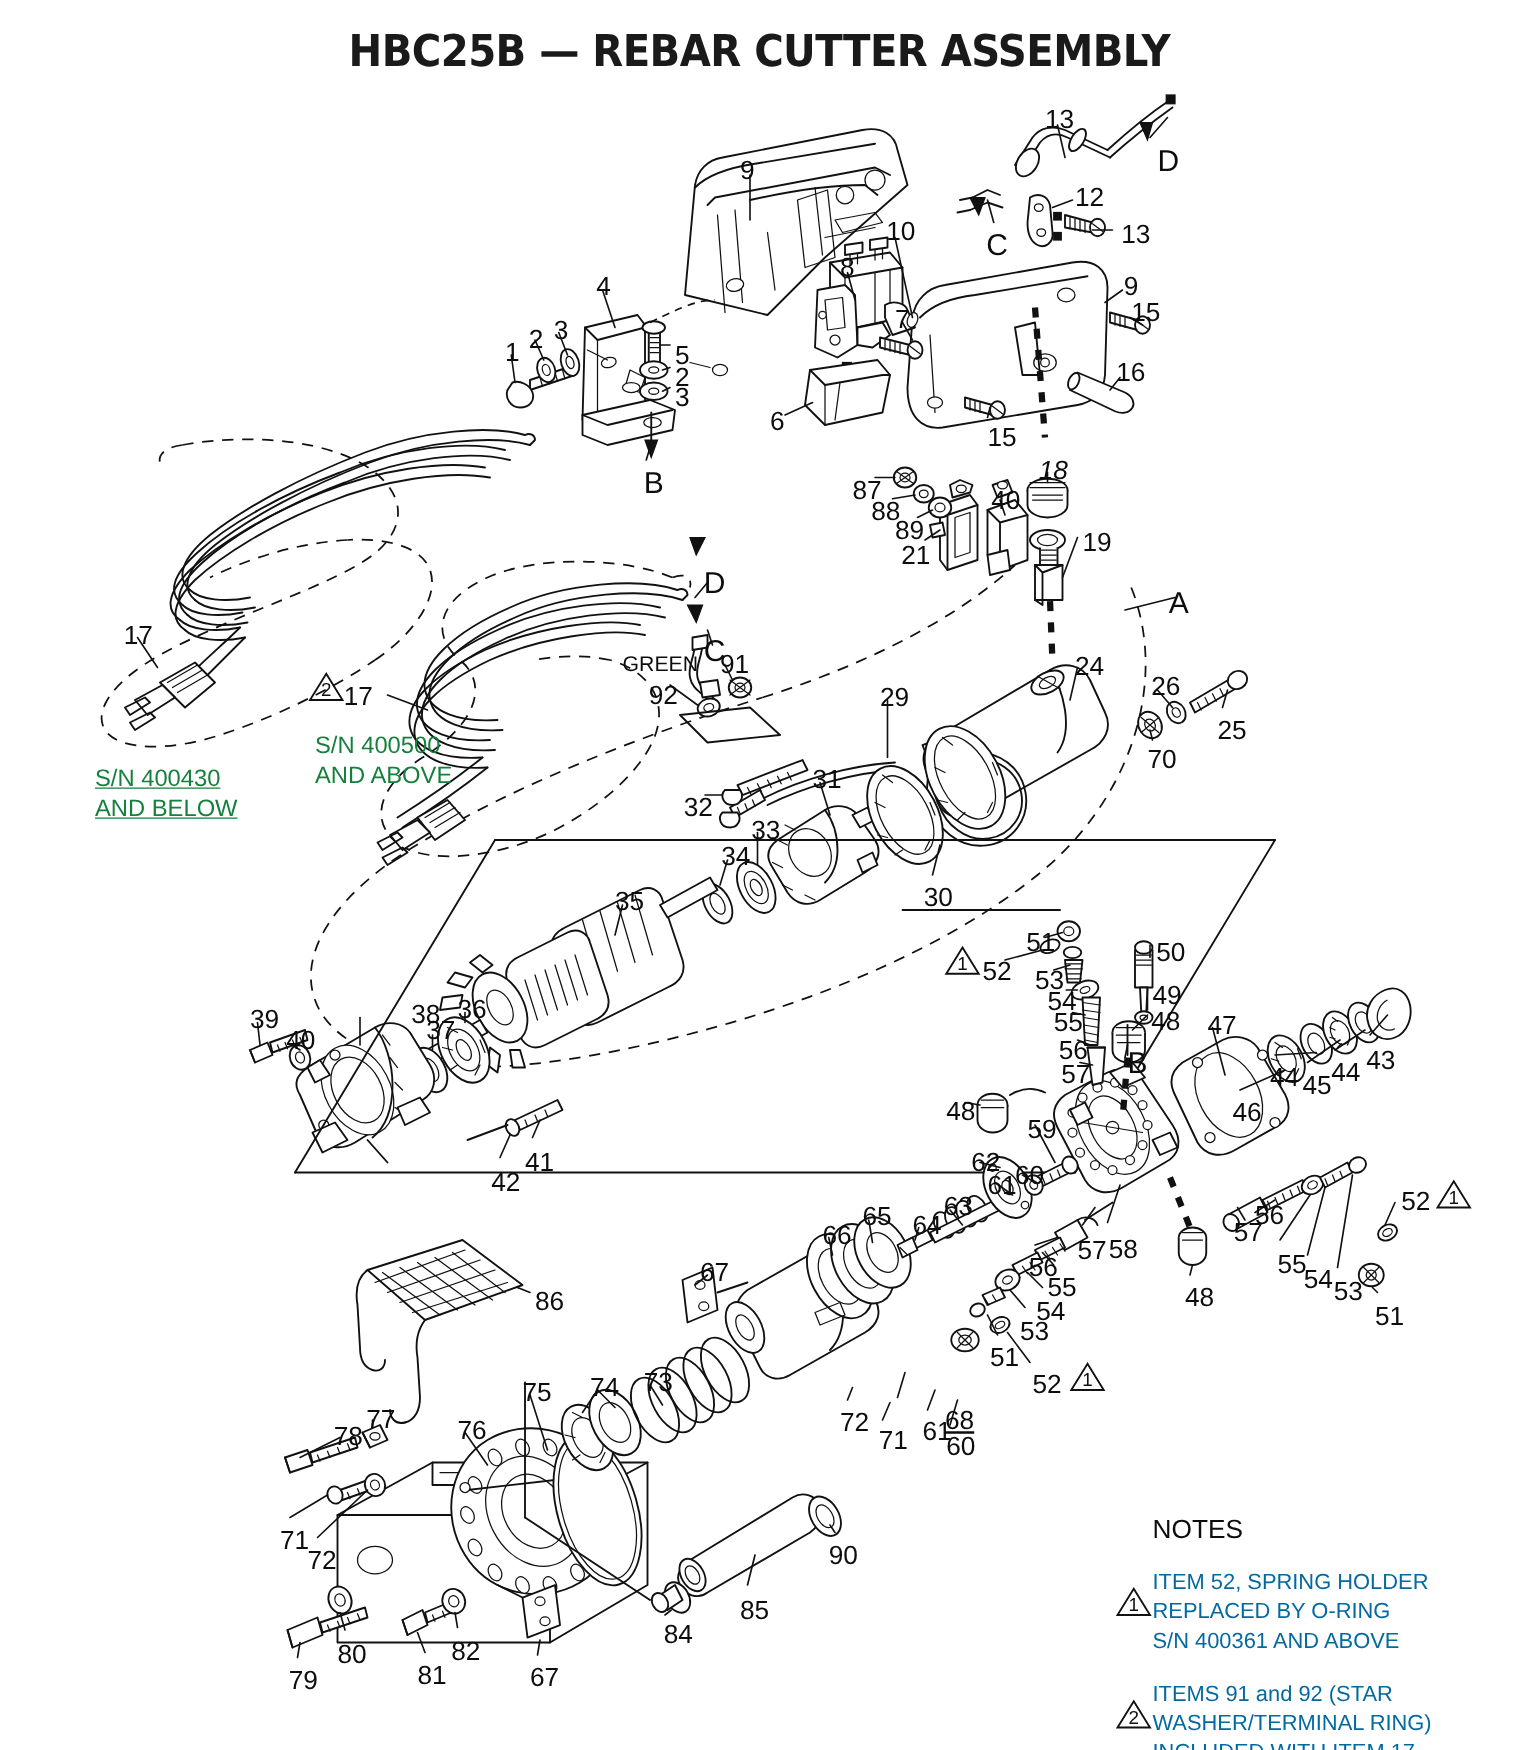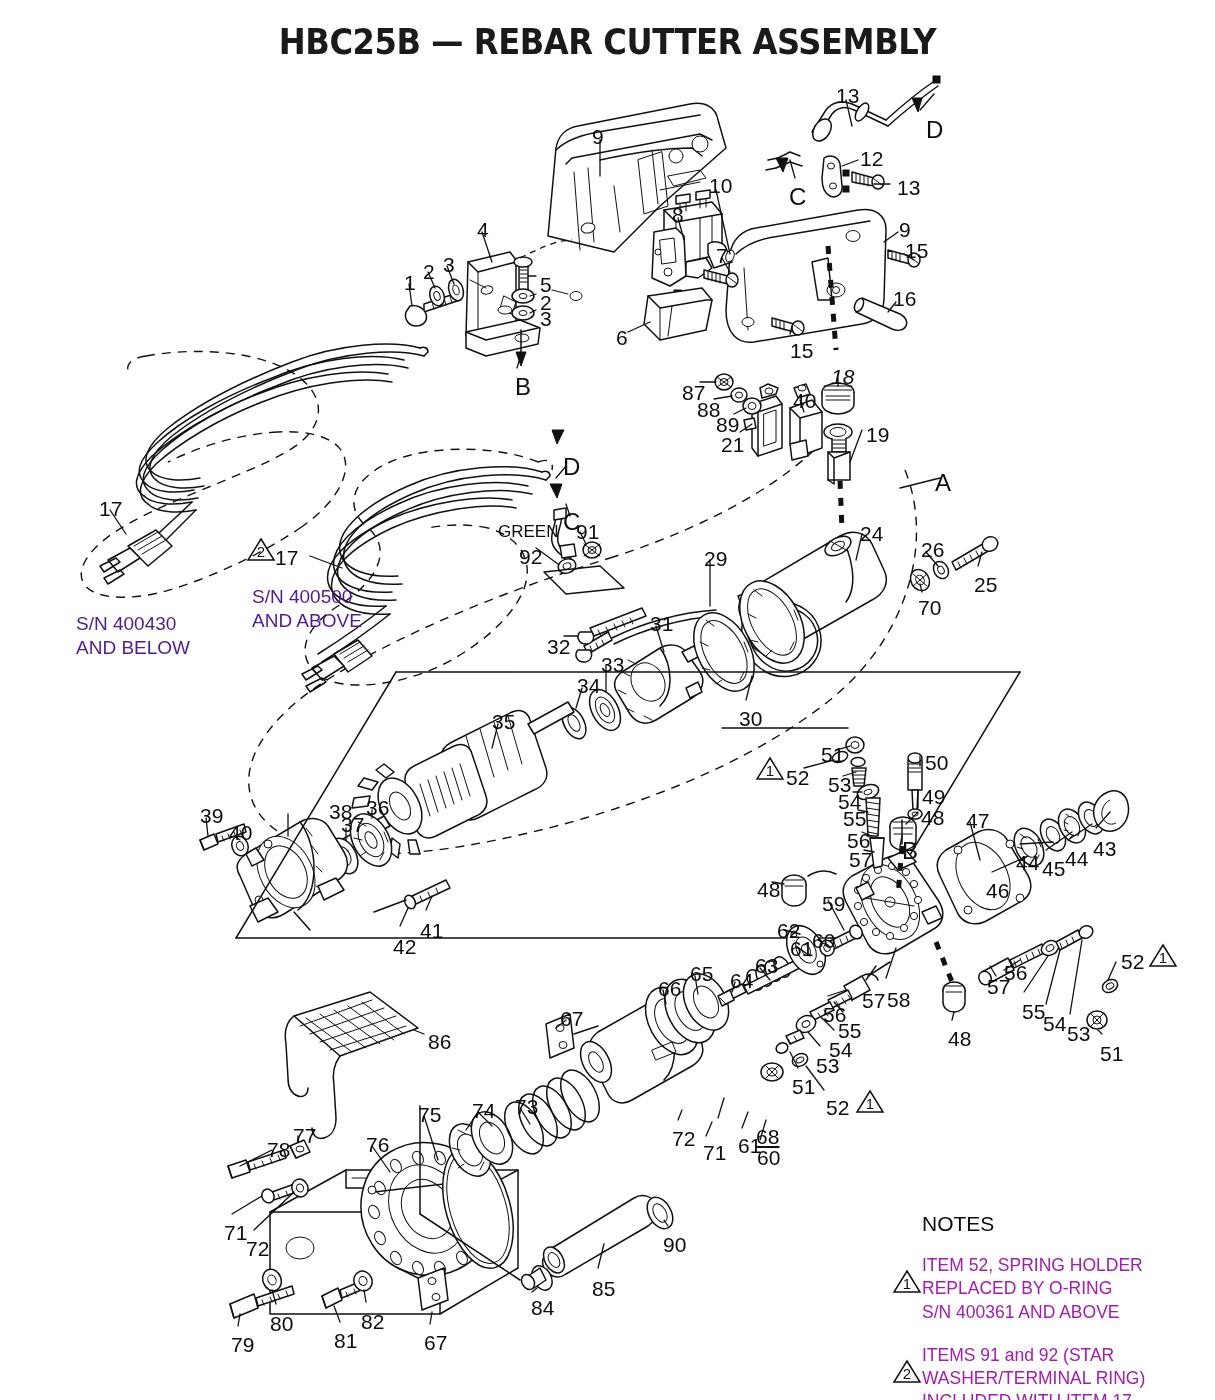--- a/index.html
+++ b/index.html
@@ -44,21 +44,21 @@
     font-family: "Liberation Sans", sans-serif;
     font-size: 24px;
     color: #0d0d0d;
     white-space: nowrap;
     line-height: 1;
   }
   .sn {
     position: absolute;
     font-family: "Liberation Sans", sans-serif;
     font-size: 19px;
-    color: #4c1d95;
+    color: #15803d;
     line-height: 1.25;
     white-space: pre;
   }
   .green-lbl {
     position: absolute;
     font-family: "Liberation Sans", sans-serif;
     font-size: 17px;
     color: #0d0d0d;
     white-space: nowrap;
   }
@@ -72,21 +72,21 @@
     margin-bottom: 18px;
   }
   .note-row {
     position: relative;
     padding-left: 0px;
     margin-bottom: 20px;
   }
   .note-text {
     font-size: 17.5px;
     line-height: 1.33;
-    color: #a21caf;
+    color: #0369a1;
     white-space: pre-line;
     margin-left: 0;
   }
   .note-flag {
     position: absolute;
     left: -30px;
     top: 14px;
   }
 </style>
 </head>
@@ -1015,21 +1015,21 @@
     <path d="M15,3 L28,24 L2,24 Z" fill="none" stroke="#111" stroke-width="1.5"></path>
     <text x="15" y="21" font-family="Liberation Sans, sans-serif" font-size="15" text-anchor="middle" fill="#111">1</text>
   </svg>
   <svg class="flagmark" style="position:absolute;left:246px;top:536px;" width="30" height="26">
     <path d="M15,3 L28,24 L2,24 Z" fill="none" stroke="#111" stroke-width="1.5"></path>
     <text x="15" y="21" font-family="Liberation Sans, sans-serif" font-size="15" text-anchor="middle" fill="#111">2</text>
   </svg>
 
   <div class="green-lbl" style="left:498px; top:522px;">GREEN</div>
 
-  <div class="sn" style="left:76px; top:612px;">S/N 400430
+  <div class="sn" style="left:76px; top:612px;text-decoration:underline;">S/N 400430
 AND BELOW</div>
   <div class="sn" style="left:252px; top:585px;">S/N 400500
 AND ABOVE</div>
 
   <div id="notes">
     <div class="notes-head">NOTES</div>
 
     <div class="note-row">
       <svg class="note-flag" width="30" height="26">
         <path d="M15,3 L28,24 L2,24 Z" fill="none" stroke="#111" stroke-width="1.5"></path>

